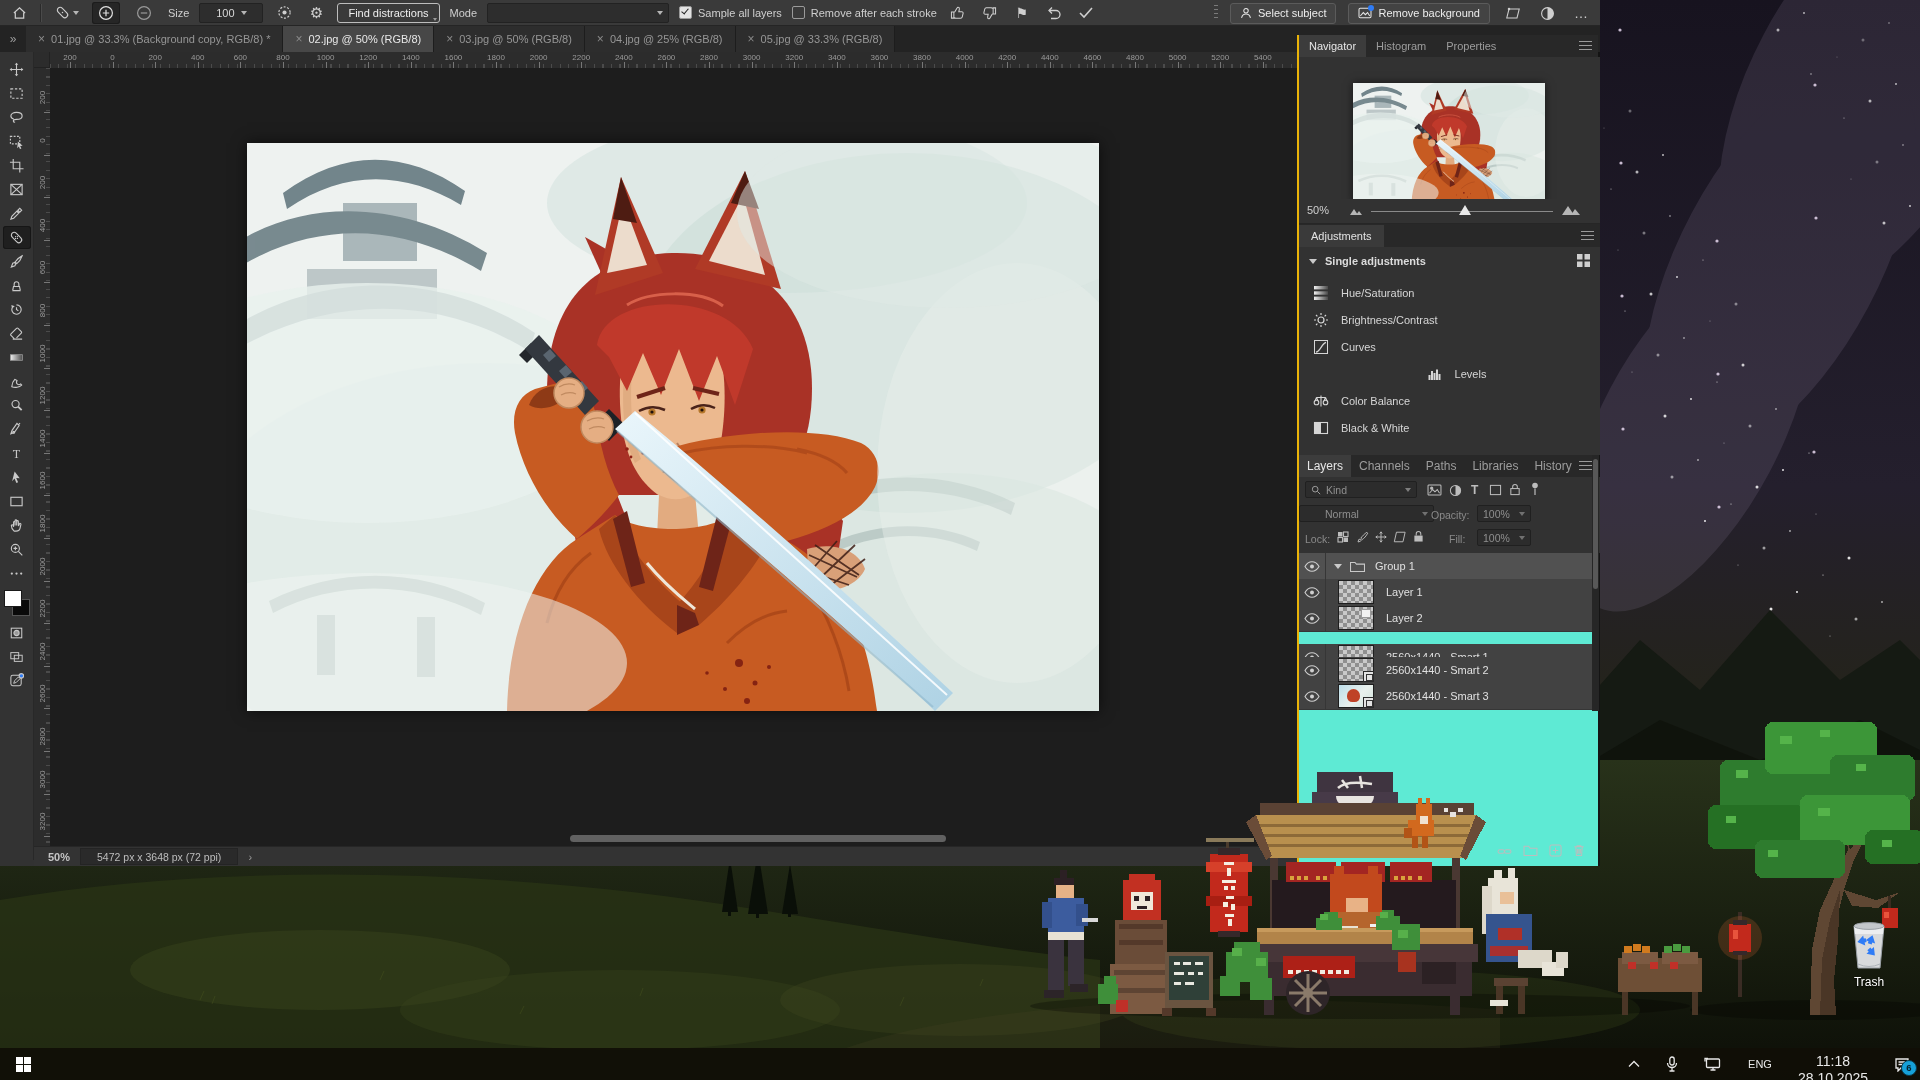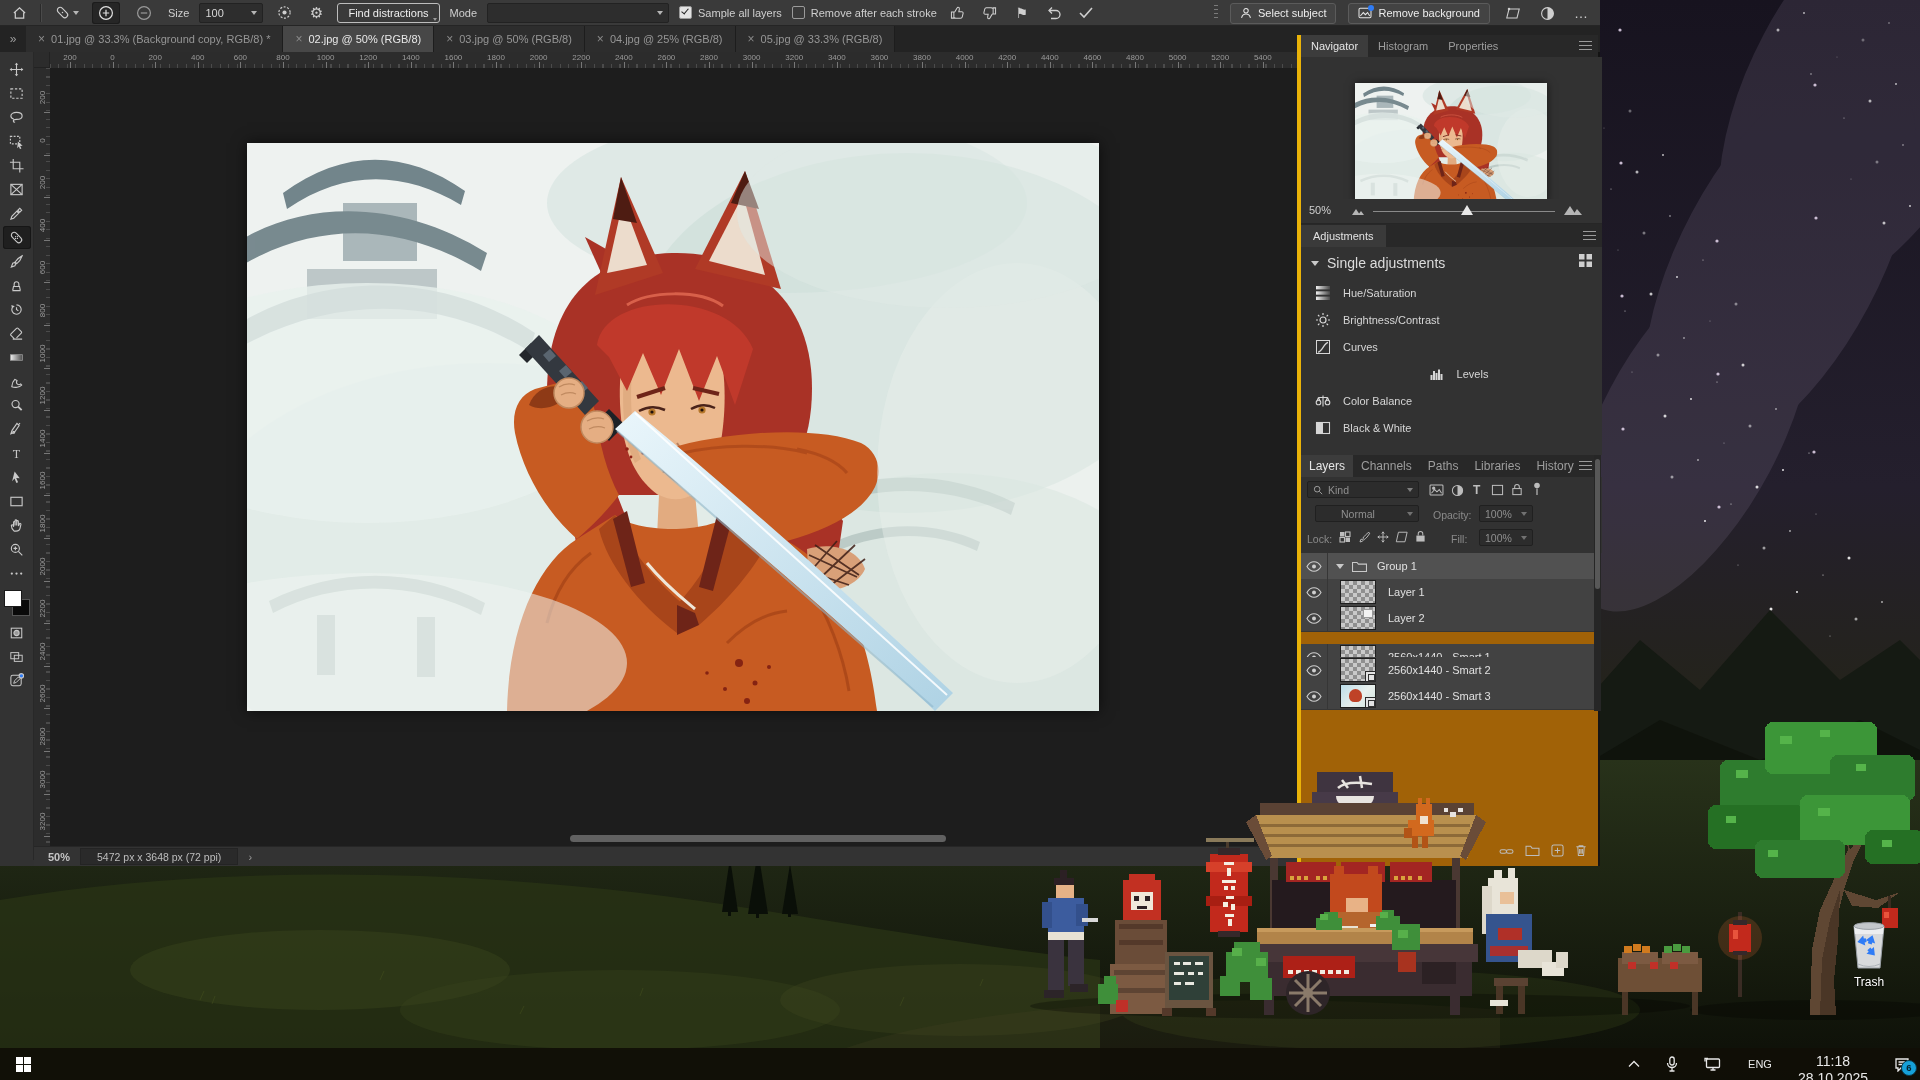--- a/index.html
+++ b/index.html
@@ -64,21 +64,21 @@
   .rtickv{position:absolute;right:0;height:1px;width:6px;background:#777;}
   
   #canvasarea{position:absolute;left:50px;top:68px;width:1247px;height:778px;background:#1d1d1d;overflow:hidden;}
   #artwork-holder{position:absolute;left:197px;top:75px;width:852px;height:568px;box-shadow:0 0 14px rgba(0,0,0,.6);}
   #hscroll{position:absolute;left:520px;top:767px;width:376px;height:7px;background:#616161;border-radius:4px;}
   
   #statusbar{position:absolute;left:34px;top:846px;width:1263px;height:20px;background:#333;border-top:1px solid #262626;
     display:flex;align-items:center;gap:10px;padding-left:14px;box-sizing:border-box;color:#c5c5c5;font-size:11px;}
   #docinfobox{background:#2a2a2a;border:1px solid #242424;height:15px;display:flex;align-items:center;padding:0 16px;color:#bdbdbd;font-size:10.5px;}
   
-  #panels{position:absolute;left:1297px;top:35px;width:301px;height:831px;background:#a16207;border-left:4px solid #eab308;box-sizing:border-box;color:#cfcfcf;}
+  #panels{position:absolute;left:1297px;top:35px;width:301px;height:831px;background:#5eead4;border-left:2px solid #eab308;box-sizing:border-box;color:#cfcfcf;}
   .ptabrow{position:absolute;left:0;width:100%;height:22px;background:#282828;display:flex;align-items:stretch;font-size:11px;}
   .ptab{display:flex;align-items:center;padding:0 10px;color:#9d9d9d;}
   .ptab.active{background:#3c3c3c;color:#e6e6e6;}
   .pmenu{position:absolute;right:6px;top:6px;width:13px;height:10px;background-image:repeating-linear-gradient(#9a9a9a 0 1.5px,transparent 1.5px 4px);}
   .dim{color:#8a8a8a;}
   .fieldbox{background:#2c2c2c;border:1px solid #202020;border-radius:2px;height:17px;display:flex;align-items:center;gap:5px;padding:0 5px;font-size:10.5px;color:#8f8f8f;box-sizing:border-box;}
   .licon svg{display:block;stroke:#bdbdbd;fill:none;stroke-width:1.1;}
   .layerrow{position:absolute;left:0;width:293px;height:26px;background:#424242;border-bottom:1px solid #363636;display:flex;align-items:center;font-size:11px;color:#e0e0e0;}
   .layerrow.selected{background:#515151;}
   .eyecell{width:26px;height:100%;display:flex;align-items:center;justify-content:center;border-right:1px solid #363636;flex:none;}
@@ -373,21 +373,21 @@
           <path d="M8 4.8v6.4M4.8 8h6.4" stroke="#e0e0e0" stroke-width="1.2"></path>
         </svg>
     </span>
     <span class="toolslot">
       <svg width="16" height="16" viewBox="0 0 16 16">
           <circle cx="8" cy="8" r="6.4" stroke="#9a9a9a" fill="none" stroke-width="1.2"></circle>
           <path d="M4.8 8h6.4" stroke="#9a9a9a" stroke-width="1.2"></path>
         </svg>
     </span>
     <span>Size</span>
-    <span class="sizebox" style="width:52px;justify-content:space-between;">
+    <span class="sizebox" style="width:52px;justify-content:center;">
       <span>100</span>
       <span class="caret"></span>
     </span>
     <span class="obicon">
       <svg width="15" height="15" viewBox="0 0 16 16">
           <circle cx="8" cy="8" r="6" stroke="#cfcfcf" fill="none" stroke-width="1.2" stroke-dasharray="2.2 1.6"></circle>
           <circle cx="8" cy="8" r="2.2" fill="#cfcfcf"></circle>
         </svg>
     </span>
     <span class="obicon glyph" style="font-size:15px;">⚙</span>
@@ -795,21 +795,21 @@
     </div>
 
     <div class="abs" style="left:0;top:189px;width:301px;height:23px;background:#282828;">
       <div class="abs" style="left:0;top:1px;height:22px;background:#3a3a3a;display:flex;align-items:center;padding:0 12px;font-size:11px;color:#e2e2e2;">Adjustments</div>
       <span class="pmenu" style="top:7px;"></span>
     </div>
 
     <div class="abs" style="left:0;top:212px;width:301px;height:208px;background:#323232;">
       <div class="abs" style="left:10px;top:8px;display:flex;align-items:center;gap:8px;">
         <span class="chev"></span>
-        <span style="font-size:14px;color:#dcdcdc;">Single adjustments</span>
+        <span style="font-size:11px;color:#dcdcdc;font-weight:bold;">Single adjustments</span>
       </div>
       <svg class="abs" style="right:10px;top:7px;" width="13" height="13">
           <rect width="5.5" height="5.5" fill="#cfcfcf"></rect>
           <rect x="7.5" width="5.5" height="5.5" fill="#cfcfcf"></rect>
           <rect y="7.5" width="5.5" height="5.5" fill="#cfcfcf"></rect>
           <rect x="7.5" y="7.5" width="5.5" height="5.5" fill="#cfcfcf"></rect>
         </svg>
       <div class="abs" style="left:0;top:32px;width:301px;">
           <div style="display:flex;align-items:center;gap:12px;height:27px;padding-left:14px;">
      <svg width="16" height="16" viewBox="0 0 16 16">
@@ -909,21 +909,21 @@
           <svg width="12" height="13" viewBox="0 0 12 14">
             <rect x="1.5" y="6" width="9" height="6.5"></rect>
             <path d="M3.5 6 V4 a2.5 2.5 0 0 1 5 0 v2"></path>
           </svg>
         </span>
       <span class="abs" style="left:232px;top:5px;"><svg width="8" height="14" viewBox="0 0 8 14">
             <circle cx="4" cy="3.5" r="2.8" fill="#bdbdbd"></circle>
             <path d="M4 6.5 V13" stroke="#bdbdbd" stroke-width="1.2"></path>
           </svg></span>
 
-      <div class="fieldbox abs" style="left:14px;top:28px;width:104px;padding-left:25px;">
+      <div class="fieldbox abs" style="left:0;top:28px;width:135px;padding-left:25px;">
         <span style="flex:1;">Normal</span>
         <span class="caret" style="opacity:.5;"></span>
       </div>
       <span class="abs dim" style="left:132px;top:32px;font-size:10.5px;">Opacity:</span>
       <div class="fieldbox abs" style="left:178px;top:28px;width:54px;">
         <span style="flex:1;">100%</span>
         <span class="caret" style="opacity:.5;"></span>
       </div>
 
       <span class="abs dim" style="left:6px;top:56px;font-size:10.5px;">Lock:</span>

